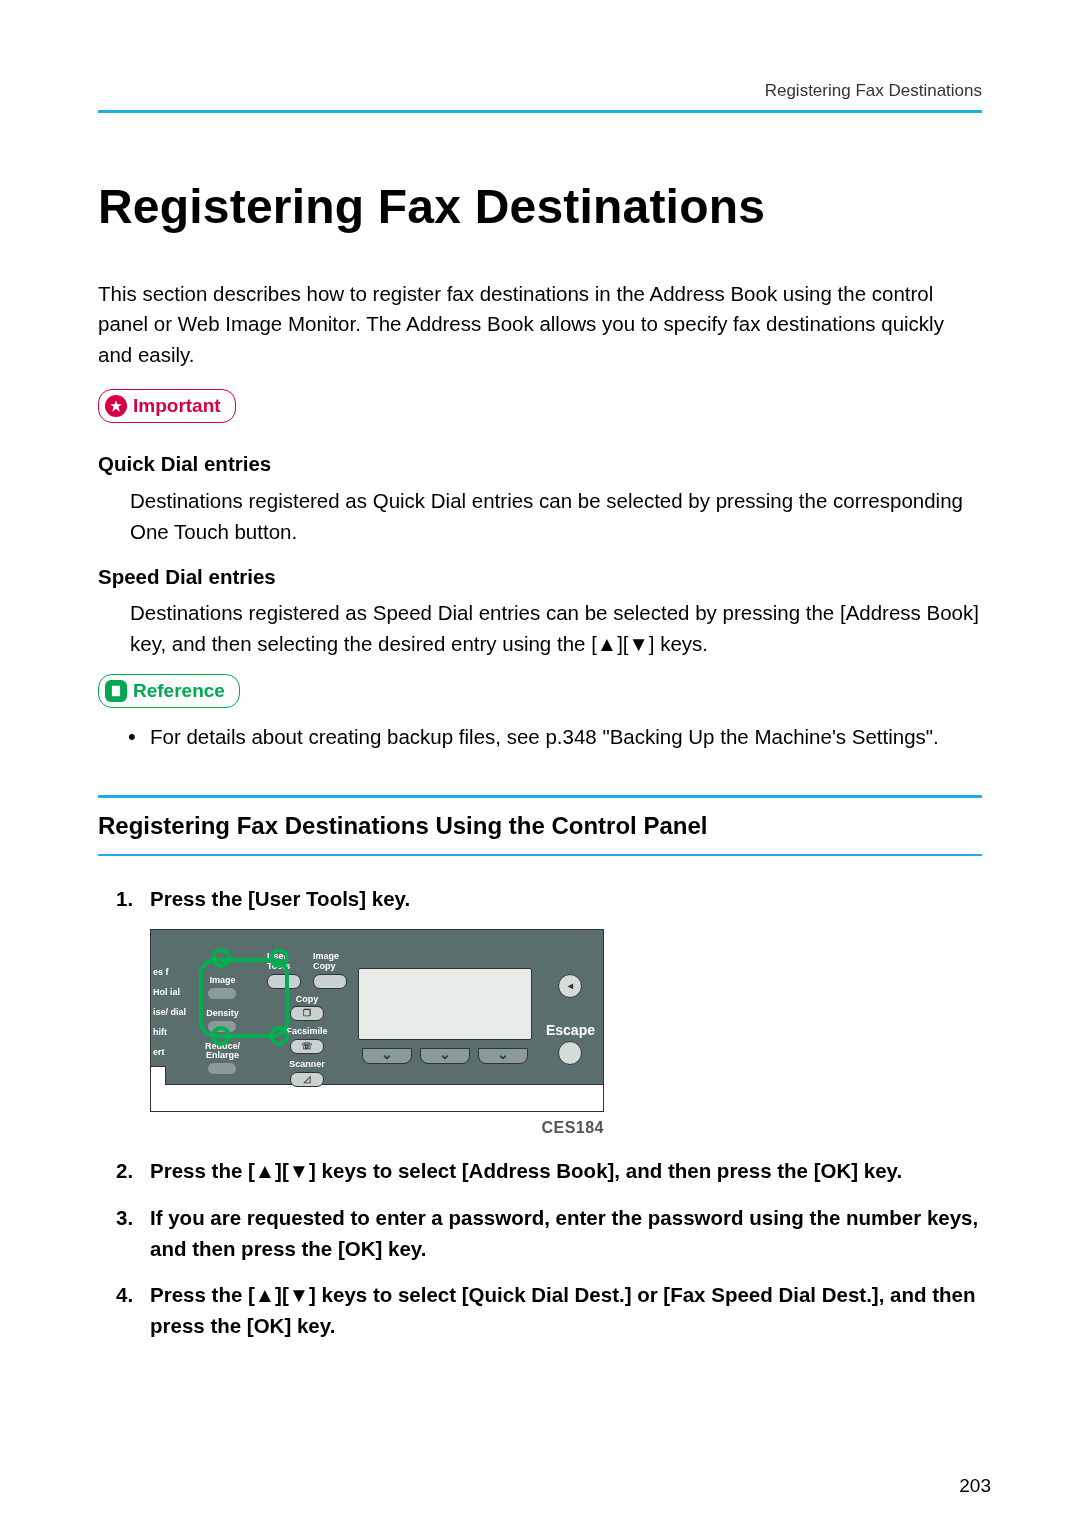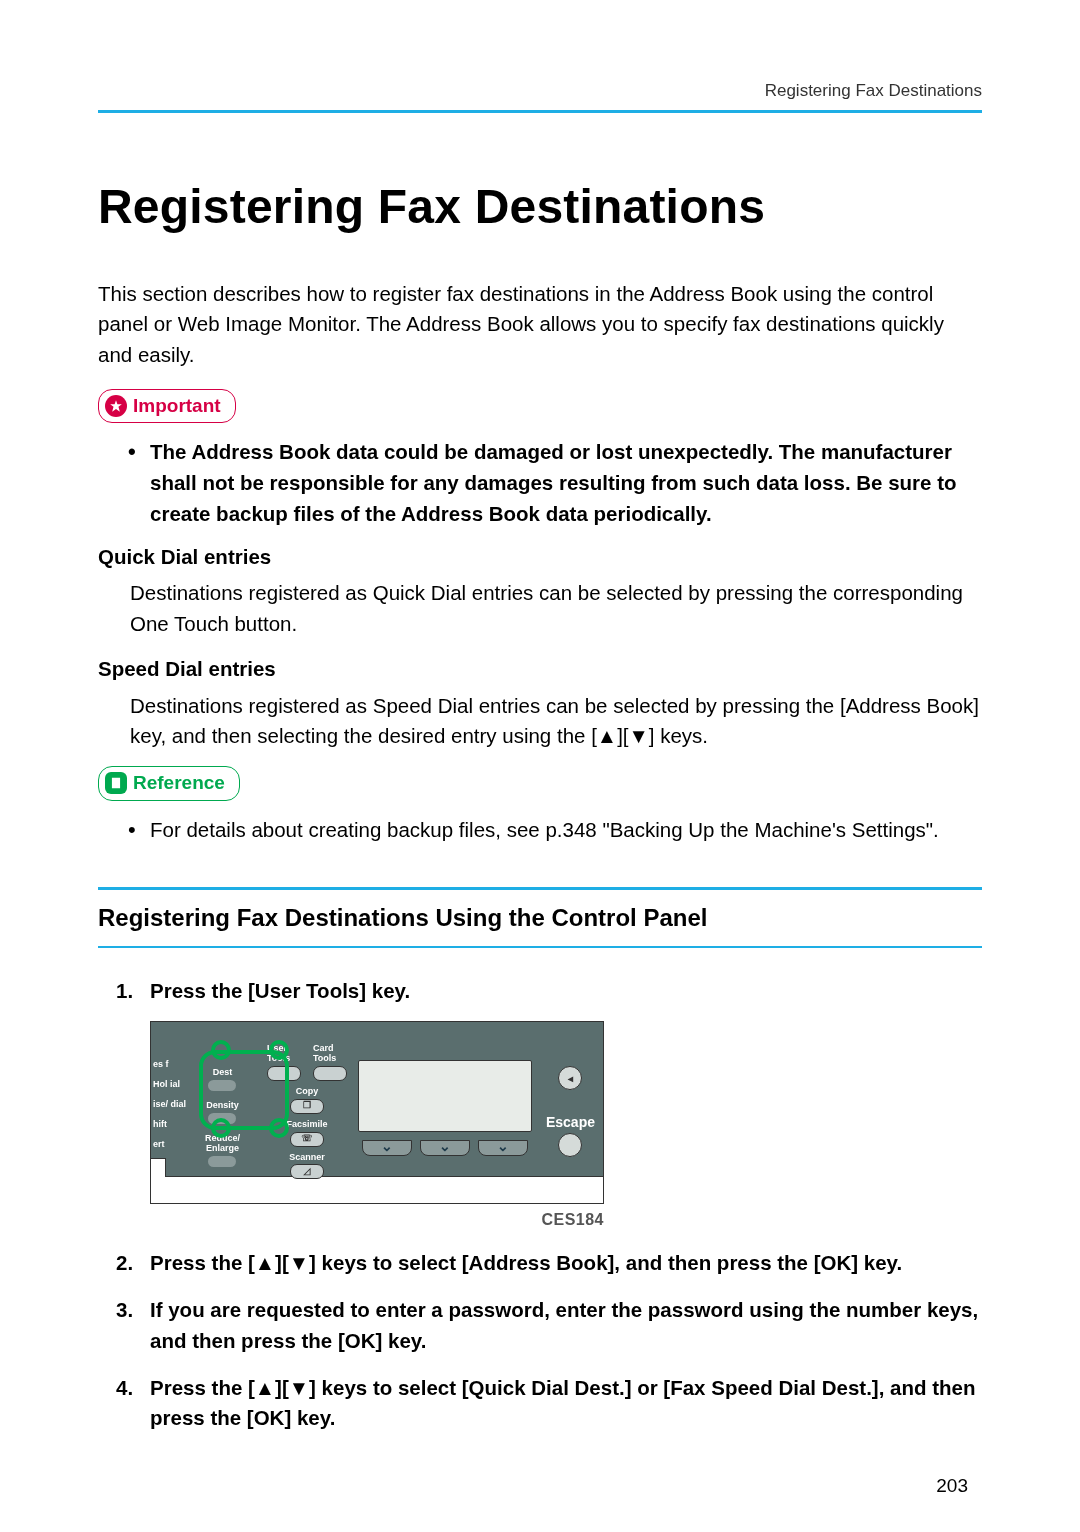--- a/index.html
+++ b/index.html
@@ -271,21 +271,21 @@
     font-size:16px;
     color:#555;
     text-align:right;
     width:454px;
     margin-top:4px;
     letter-spacing:0.5px;
   }
   .page-num {
     position:absolute;
     bottom:32px;
-    right:112px;
+    right:89px;
     font-size:19px;
   }
 </style>
 </head>
 <body>
 
 <div class="page">
 
   <div class="running-head">Registering Fax Destinations</div>
 
@@ -295,23 +295,20 @@
 
   <div class="callout-label important">
     <span class="callout-icon">
       <svg viewBox="0 0 24 24">
           <path d="M12 2l2.39 6.95H22l-5.8 4.22L18.6 22 12 17.3 5.4 22l2.4-8.83L2 8.95h7.61z"></path>
         </svg>
     </span>
     <span>Important</span>
   </div>
 
-  <ul class="bullets">
-    <li class="bold">The Address Book data could be damaged or lost unexpectedly. The manufacturer shall not be responsible for any damages resulting from such data loss. Be sure to create backup files of the Address Book data periodically.</li>
-  </ul>
 
 
   <p class="def-term">Quick Dial entries</p>
   <p class="def-body">Destinations registered as Quick Dial entries can be selected by pressing the corresponding One Touch button.</p>
 
   <p class="def-term">Speed Dial entries</p>
   <p class="def-body">Destinations registered as Speed Dial entries can be selected by pressing the [Address Book] key, and then selecting the desired entry using the [▲][▼] keys.</p>
 
   <div class="callout-label reference">
     <span class="callout-icon">
@@ -344,42 +341,42 @@
 ial</div>
             <div>ise/
 dial</div>
             <div>hift</div>
             <div>ert</div>
           </div>
 
           <div style="display:flex; align-items:flex-start; gap:8px; padding-left:34px;">
             <div class="leftcol" style="padding-top:24px;">
               <div class="lk">
-                <span>Dest</span>
+                <span>Image</span>
                 <div class="pill"></div>
               </div>
               <div class="lk">
                 <span>Density</span>
                 <div class="pill"></div>
               </div>
               <div class="lk">
                 <span style="white-space:pre;">Reduce/
 Enlarge</span>
                 <div class="pill"></div>
               </div>
             </div>
 
             <div class="midcol">
               <div style="display:flex; gap:12px;">
                 <div class="mk">
                   <span>User Tools</span>
                   <div class="mpill"></div>
                 </div>
                 <div class="mk">
-                  <span>Card Tools</span>
+                  <span>Image Copy</span>
                   <div class="mpill"></div>
                 </div>
               </div>
               <div class="mk">
                 <span>Copy</span>
                 <div class="mpill">
                     <span class="glyph">❐</span>
                   </div>
               </div>
               <div class="mk">

